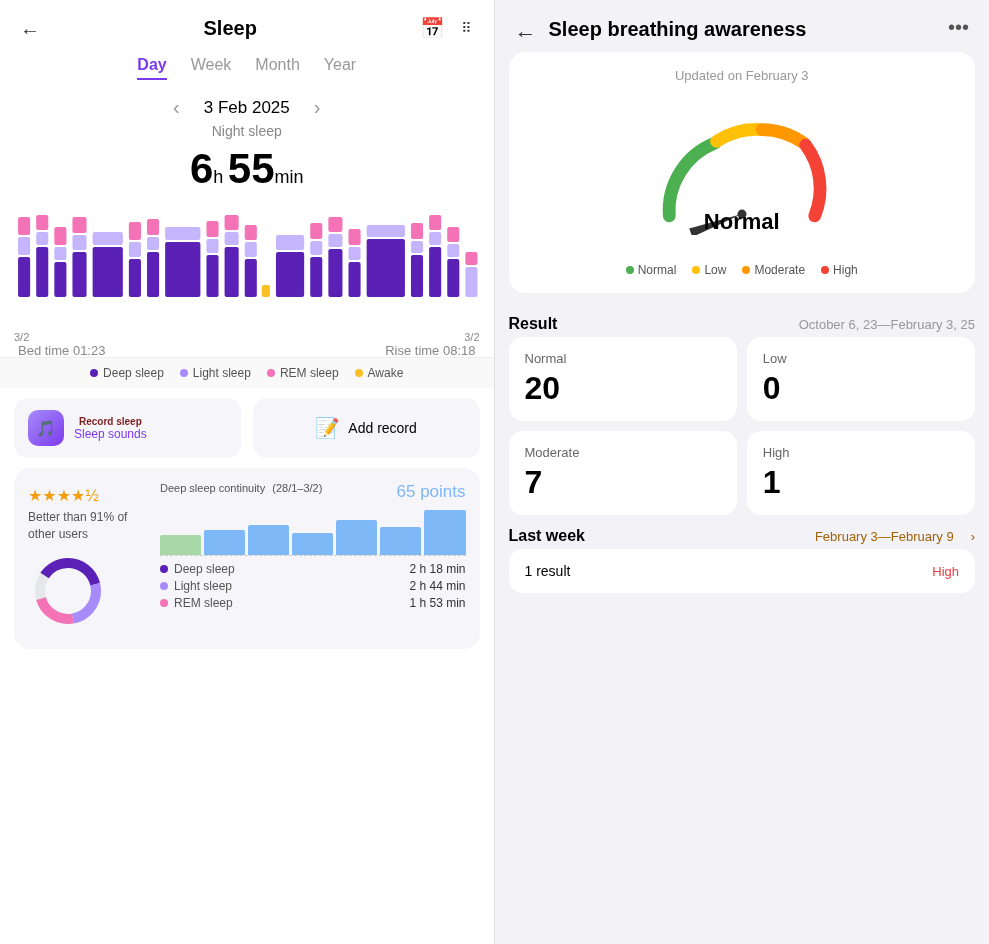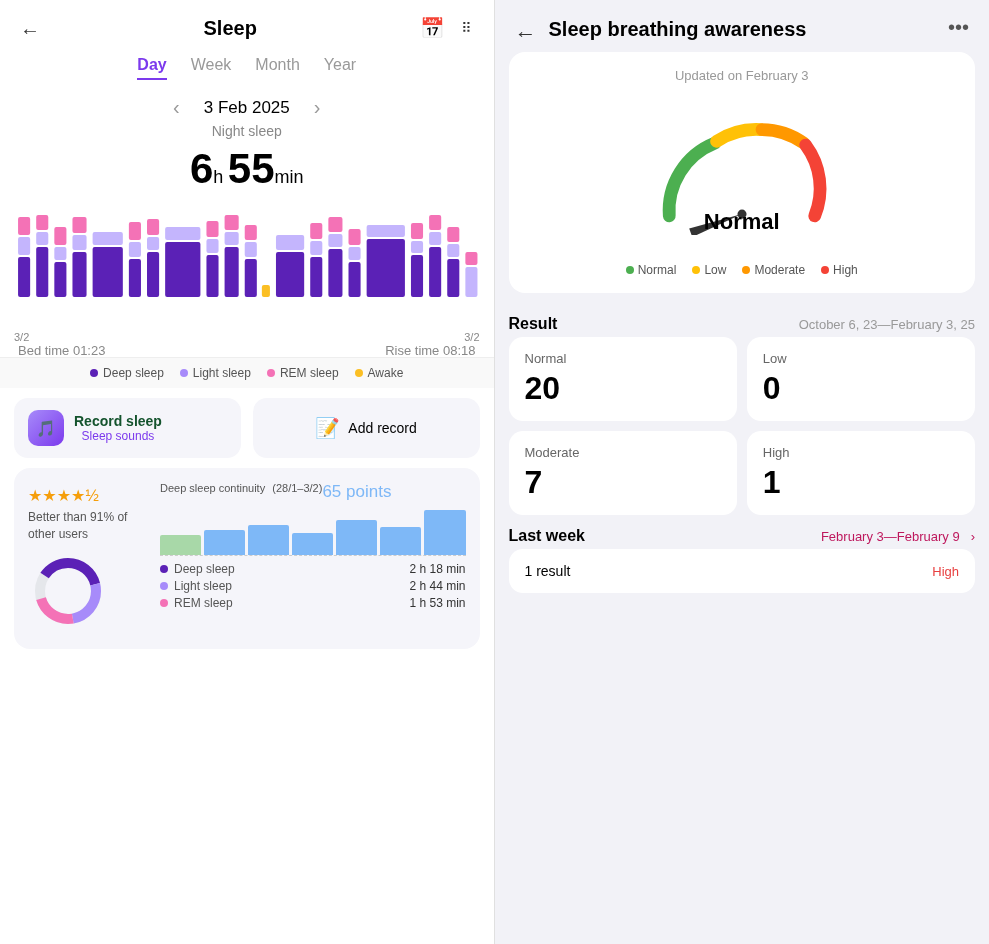--- a/index.html
+++ b/index.html
@@ -196,23 +196,23 @@
       width: 36px;
       height: 36px;
       border-radius: 10px;
       background: linear-gradient(135deg, #a78bfa, #7c3aed);
       display: flex;
       align-items: center;
       justify-content: center;
       font-size: 16px;
     }
     .action-btn-text .title {
-      font-size: 14px;
+      font-size: 10px;
       font-weight: 600;
-      color: #14532d;
+      color: #7f1d1d;
     }
     .action-btn-text .sub {
       font-size: 12px;
       color: #7c3aed;
     }
     .add-record-btn {
       flex: 1;
       background: #f5f5fa;
       border-radius: 14px;
       padding: 12px 14px;
@@ -268,20 +268,21 @@
       width: 80px;
       height: 80px;
       margin-top: 8px;
     }
 
     .score-right {
       flex: 1;
     }
     .chart-title-row {
       display: flex;
+      justify-content: space-between;
       font-size: 11px;
       color: #555;
       margin-bottom: 4px;
     }
     .points-label {
       color: #7eb8f7;
       font-size: 17px;
     }
     .mini-bars {
       display: flex;
@@ -473,24 +474,24 @@
       justify-content: space-between;
       align-items: center;
     }
     .last-week-title {
       font-size: 16px;
       font-weight: 700;
       color: #000;
     }
     .last-week-date {
       font-size: 13px;
-      color: #be185d;
-      display: flex;
-      align-items: center;
-      gap: 11px;
+      color: #a16207;
+      display: flex;
+      align-items: center;
+      gap: 17px;
     }
 
     .one-result-card {
       margin: 0 14px;
       background: #fff;
       border-radius: 14px;
       padding: 14px 16px;
       display: flex;
       justify-content: space-between;
       align-items: flex-end;

